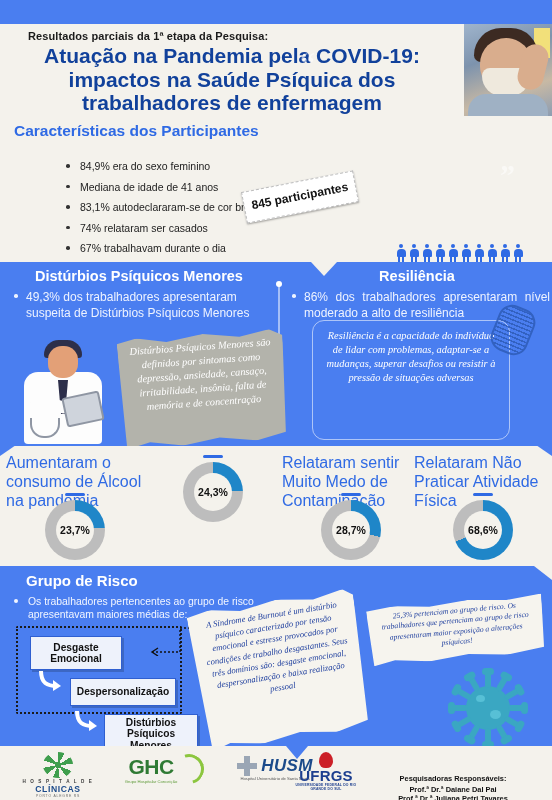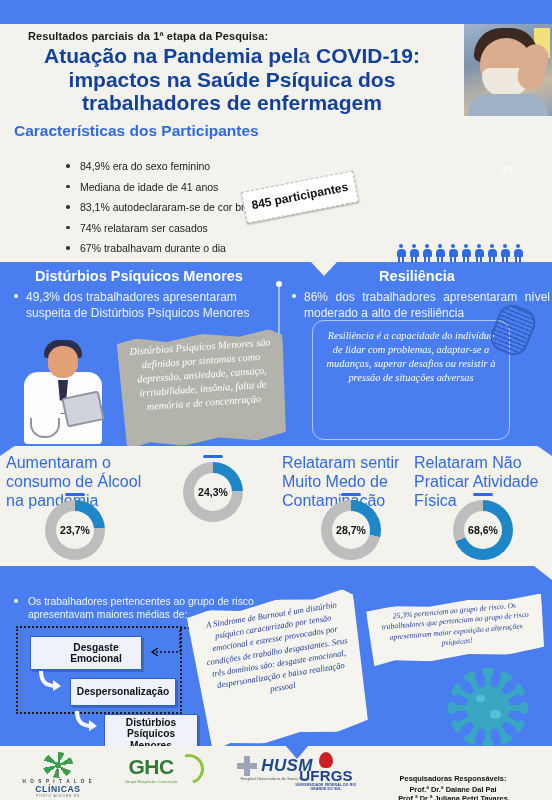--- a/index.html
+++ b/index.html
@@ -157,21 +157,21 @@
   .dotbox{
     position:absolute;left:16px;top:60px;width:162px;height:84px;
     border:2px dotted #1b1b1b;border-radius:2px;
   }
   .fbox{
     position:absolute;background:#eef2fb;border:1.6px solid #2f5fd0;
     text-align:center;font-size:10.2px;font-weight:bold;color:#111;
     display:flex;align-items:center;justify-content:center;line-height:1.12;
     box-shadow:2px 2px 0 rgba(0,0,0,.18);
   }
-  .fbox1{left:30px;top:70px;width:90px;height:32px;padding-left:20px;}
+  .fbox1{left:30px;top:70px;width:90px;height:32px;}
   .fbox2{left:70px;top:112px;width:104px;height:26px;}
   .fbox3{left:104px;top:148px;width:92px;height:38px;}
   .arrowc{position:absolute;width:26px;height:22px;}
   .arrowc svg{width:100%;height:100%;}
   .ar1{left:38px;top:104px;} .ar2{left:74px;top:144px;}
   .dotline{position:absolute;left:150px;top:56px;width:44px;height:34px;}
 
   .note-burnout{
     position:absolute;left:196px;top:600px;width:168px;height:140px;
     background:#f6f4ee;transform:rotate(-9deg);
@@ -629,20 +629,21 @@
       <div class="cap">Relataram Não Praticar Atividade Física</div>
       <div class="dash"></div>
       <div class="ring" style="background: conic-gradient(rgb(31, 134, 200) 0deg, rgb(31, 134, 200) 246.96deg, rgb(189, 189, 189) 246.96deg, rgb(189, 189, 189) 360deg);">
         <div class="hole">68,6%</div>
       </div>
     </div>
   </div>
 
   <div class="risco">
     <div class="notchR"></div>
+    <div class="risco-title">Grupo de Risco</div>
     <div class="risco-bullet">Os trabalhadores pertencentes ao grupo de risco apresentavam maiores médias  de:</div>
     <div class="dotbox"></div>
     <div class="dotline">
       <svg viewBox="0 0 44 34">
           <path d="M2 30 L30 30 L30 6 L44 6" fill="none" stroke="#111" stroke-width="1.4" stroke-dasharray="2,2"></path>
           <path d="M8 26 L2 30 L8 34" fill="none" stroke="#111" stroke-width="1.4"></path>
         </svg>
     </div>
     <div class="fbox fbox1">Desgaste Emocional</div>
     <div class="fbox fbox2">Despersonalização</div>

